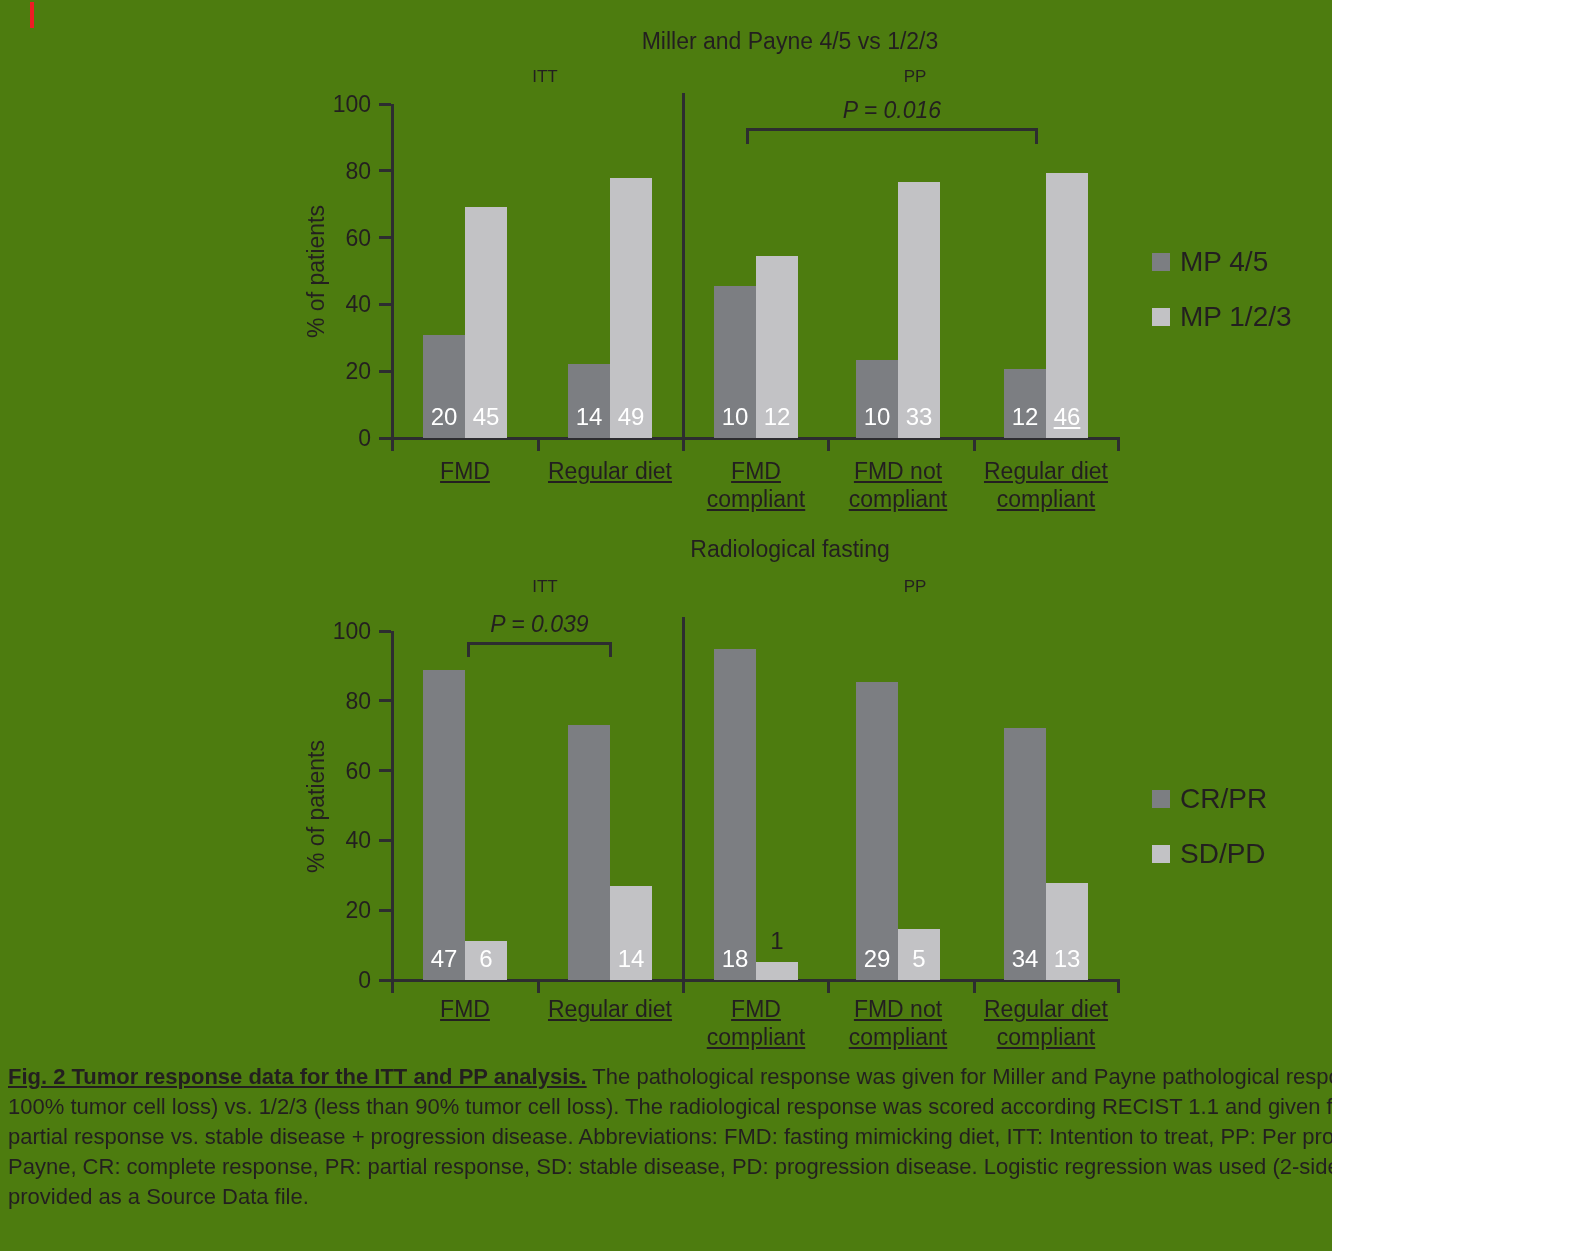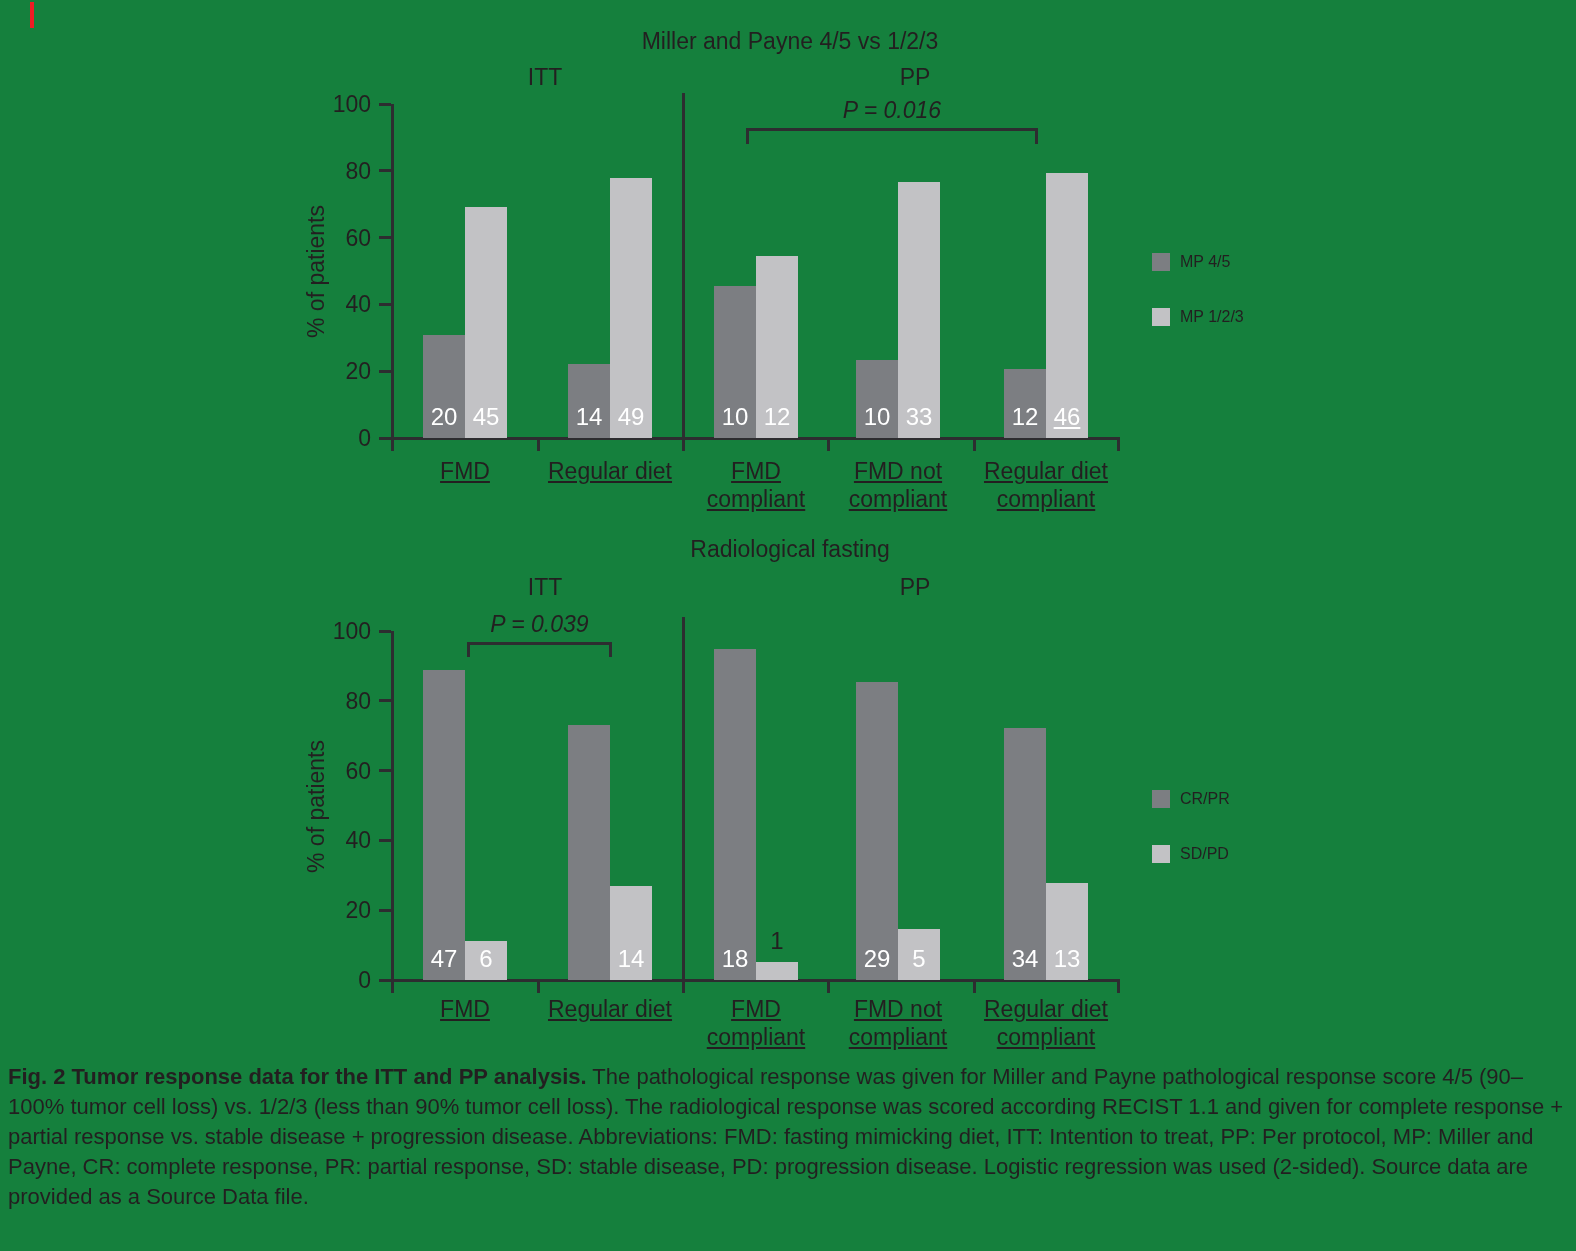--- a/index.html
+++ b/index.html
@@ -1,33 +1,33 @@
 <!DOCTYPE html>
 <html><head>
 <meta charset="utf-8">
 <style>
   html,body{margin:0;padding:0;background:#ffffff;}
   #canvas{
-    position:relative;width:1576px;height:1251px;background:#15803d;overflow:hidden;
+    position:relative;width:1332px;height:1251px;background:#4d7c0f;overflow:hidden;
     font-family:"Liberation Sans", sans-serif;color:#231f20;
   }
   .abs{position:absolute;}
   .ctext{text-align:center;}
   .rtext{text-align:right;}
   .chart-title{font-size:23px;line-height:26px;}
-  .sec-label{font-size:23px;line-height:26px;}
+  .sec-label{font-size:17px;line-height:26px;}
   .tick-label{font-size:23px;line-height:28px;}
   .group-label{font-size:23px;line-height:27px;text-decoration:underline;}
   .count-label{font-size:24px;line-height:30px;color:#ffffff;font-weight:normal;}
   .count-outside{color:#231f20;}
-  .legend-label{font-size:16px;line-height:24px;}
+  .legend-label{font-size:28px;line-height:24px;}
   .p-label{font-size:23px;font-style:italic;line-height:26px;}
   .ylabel{font-size:23px;white-space:nowrap;}
   .caption{font-size:22px;line-height:30px;}
-  .caption b{font-weight:bold;}
+  .caption b{font-weight:bold;text-decoration:underline;}
   .line{background:#2d2d30;}
 </style>
 </head>
 <body>
 
 <div id="canvas">
   <div class="abs" style="left: 30px; top: 2px; width: 4px; height: 26px; background: rgb(237, 28, 36);"></div>
 
   <div id="charts">
       <div class="abs chart-title ctext" style="left: 390px; top: 28px; width: 800px;">Miller and Payne 4/5 vs 1/2/3</div>

